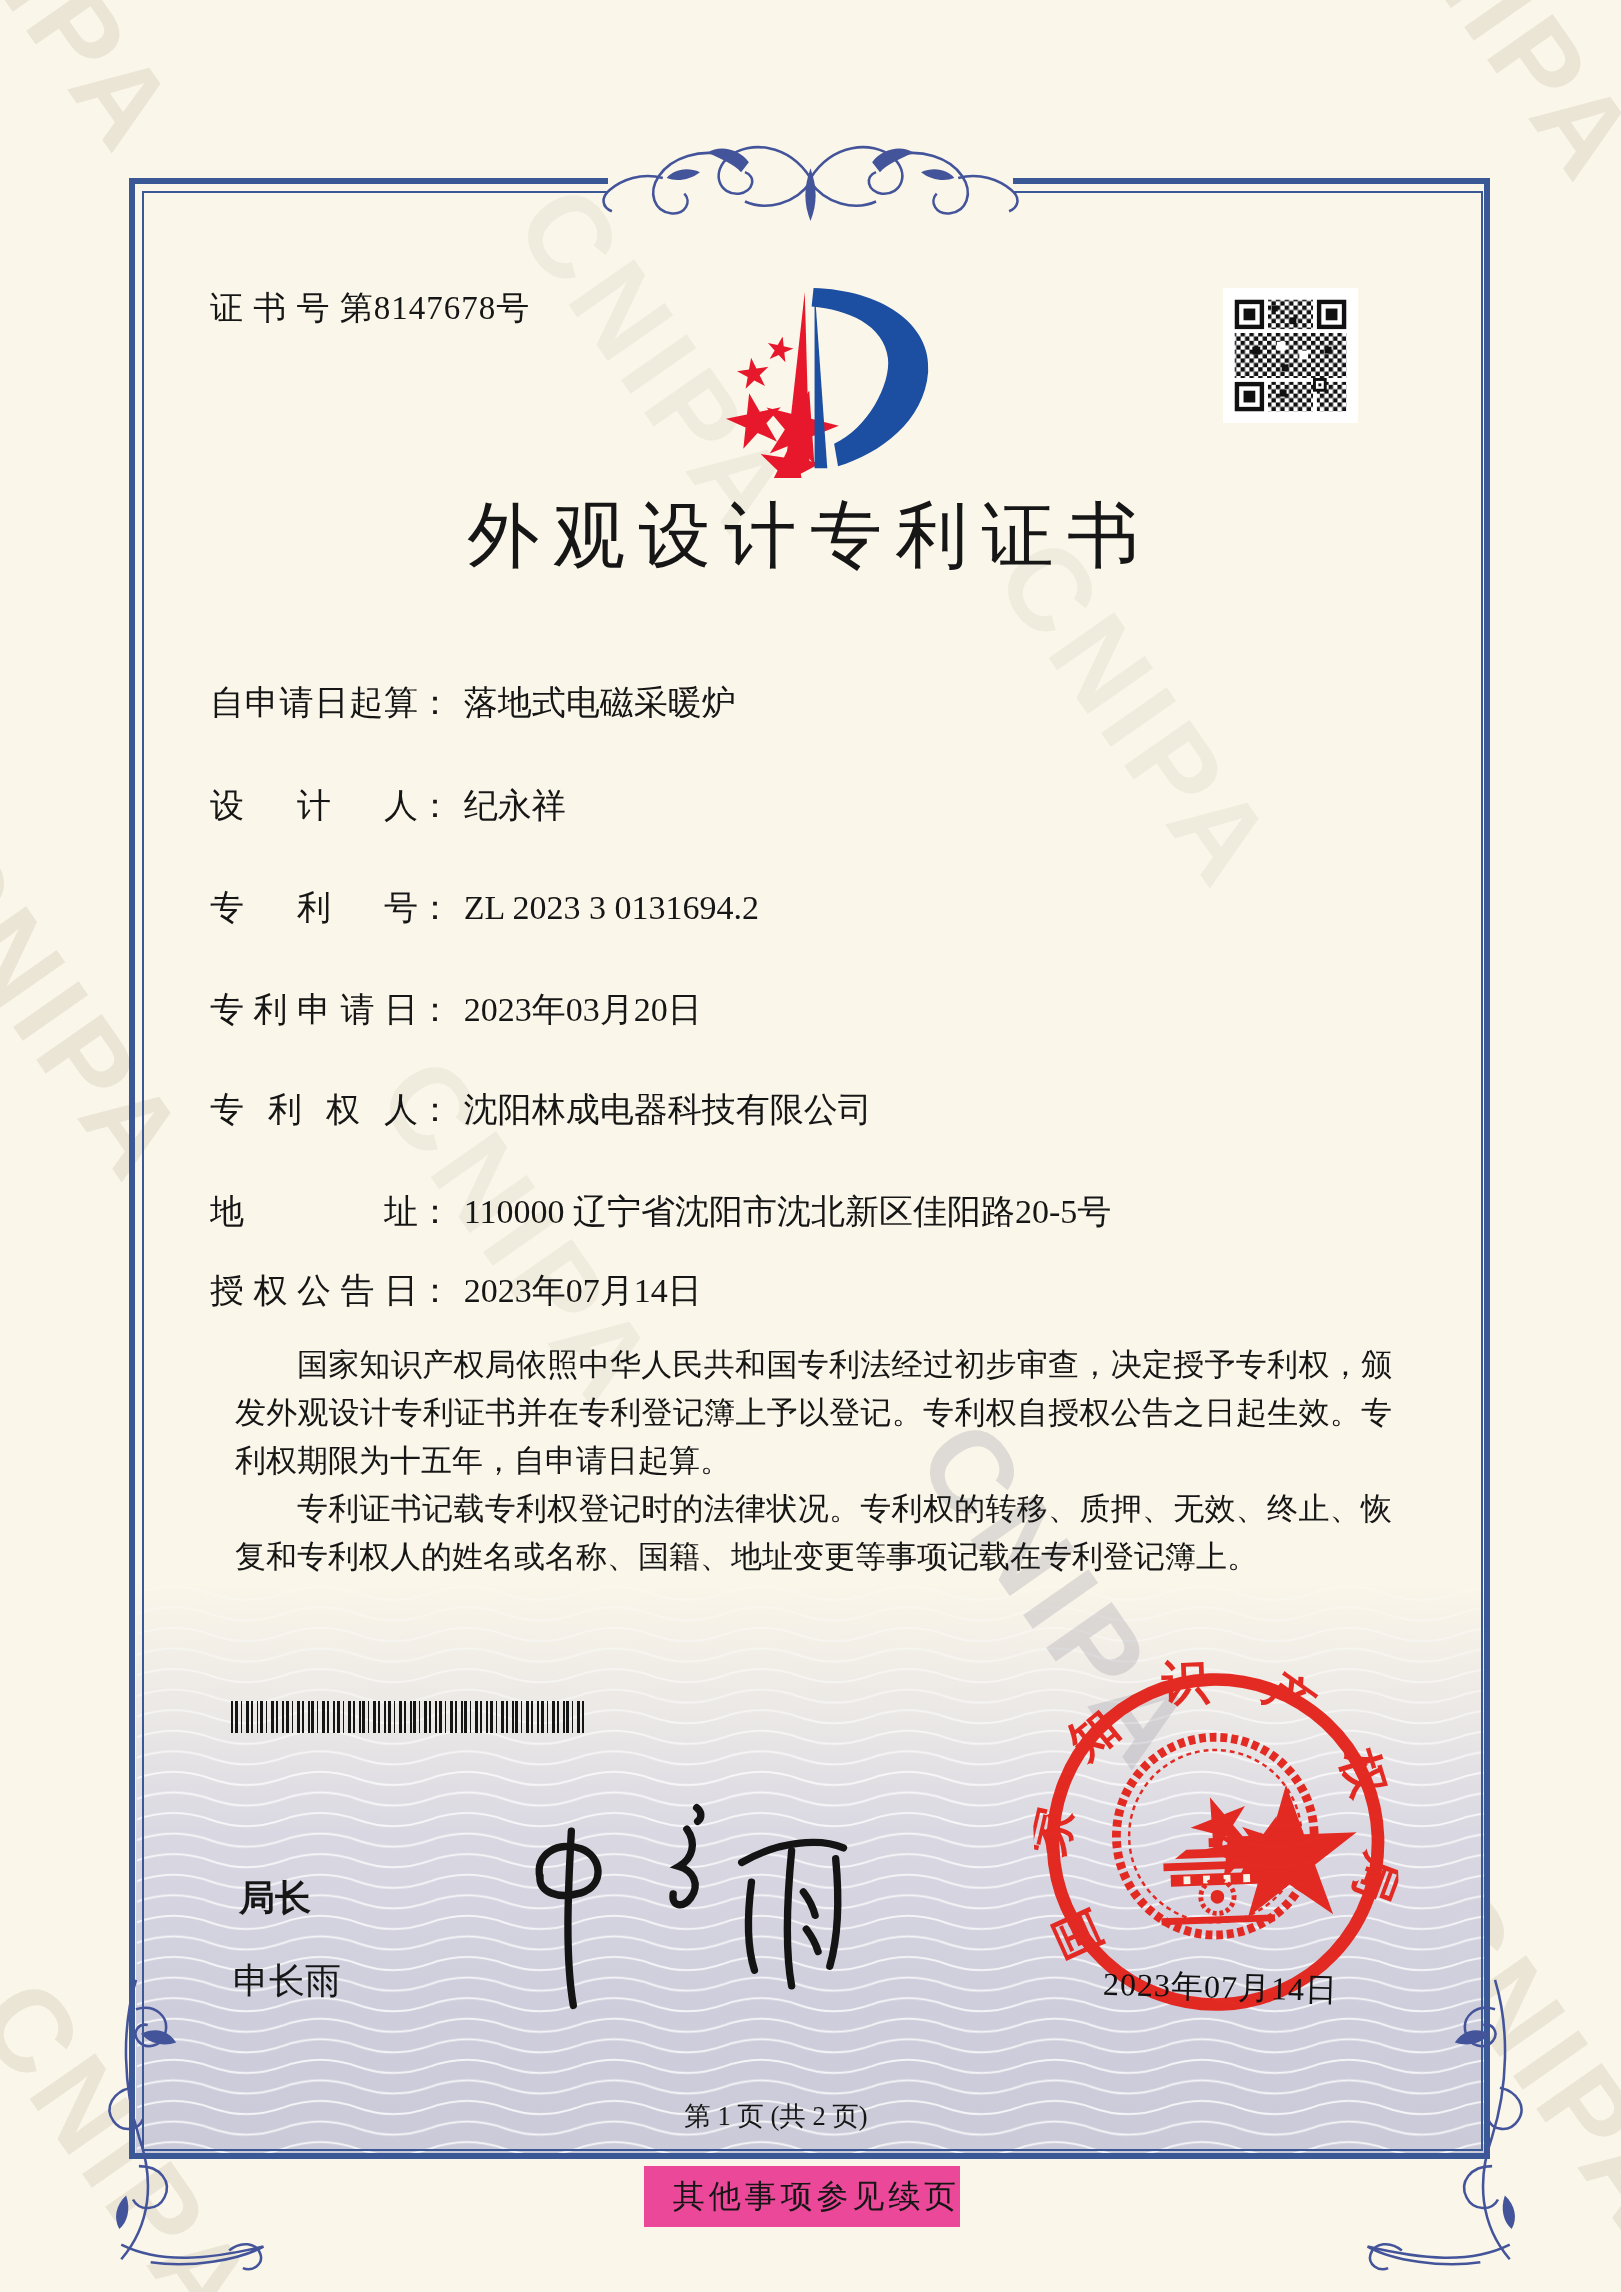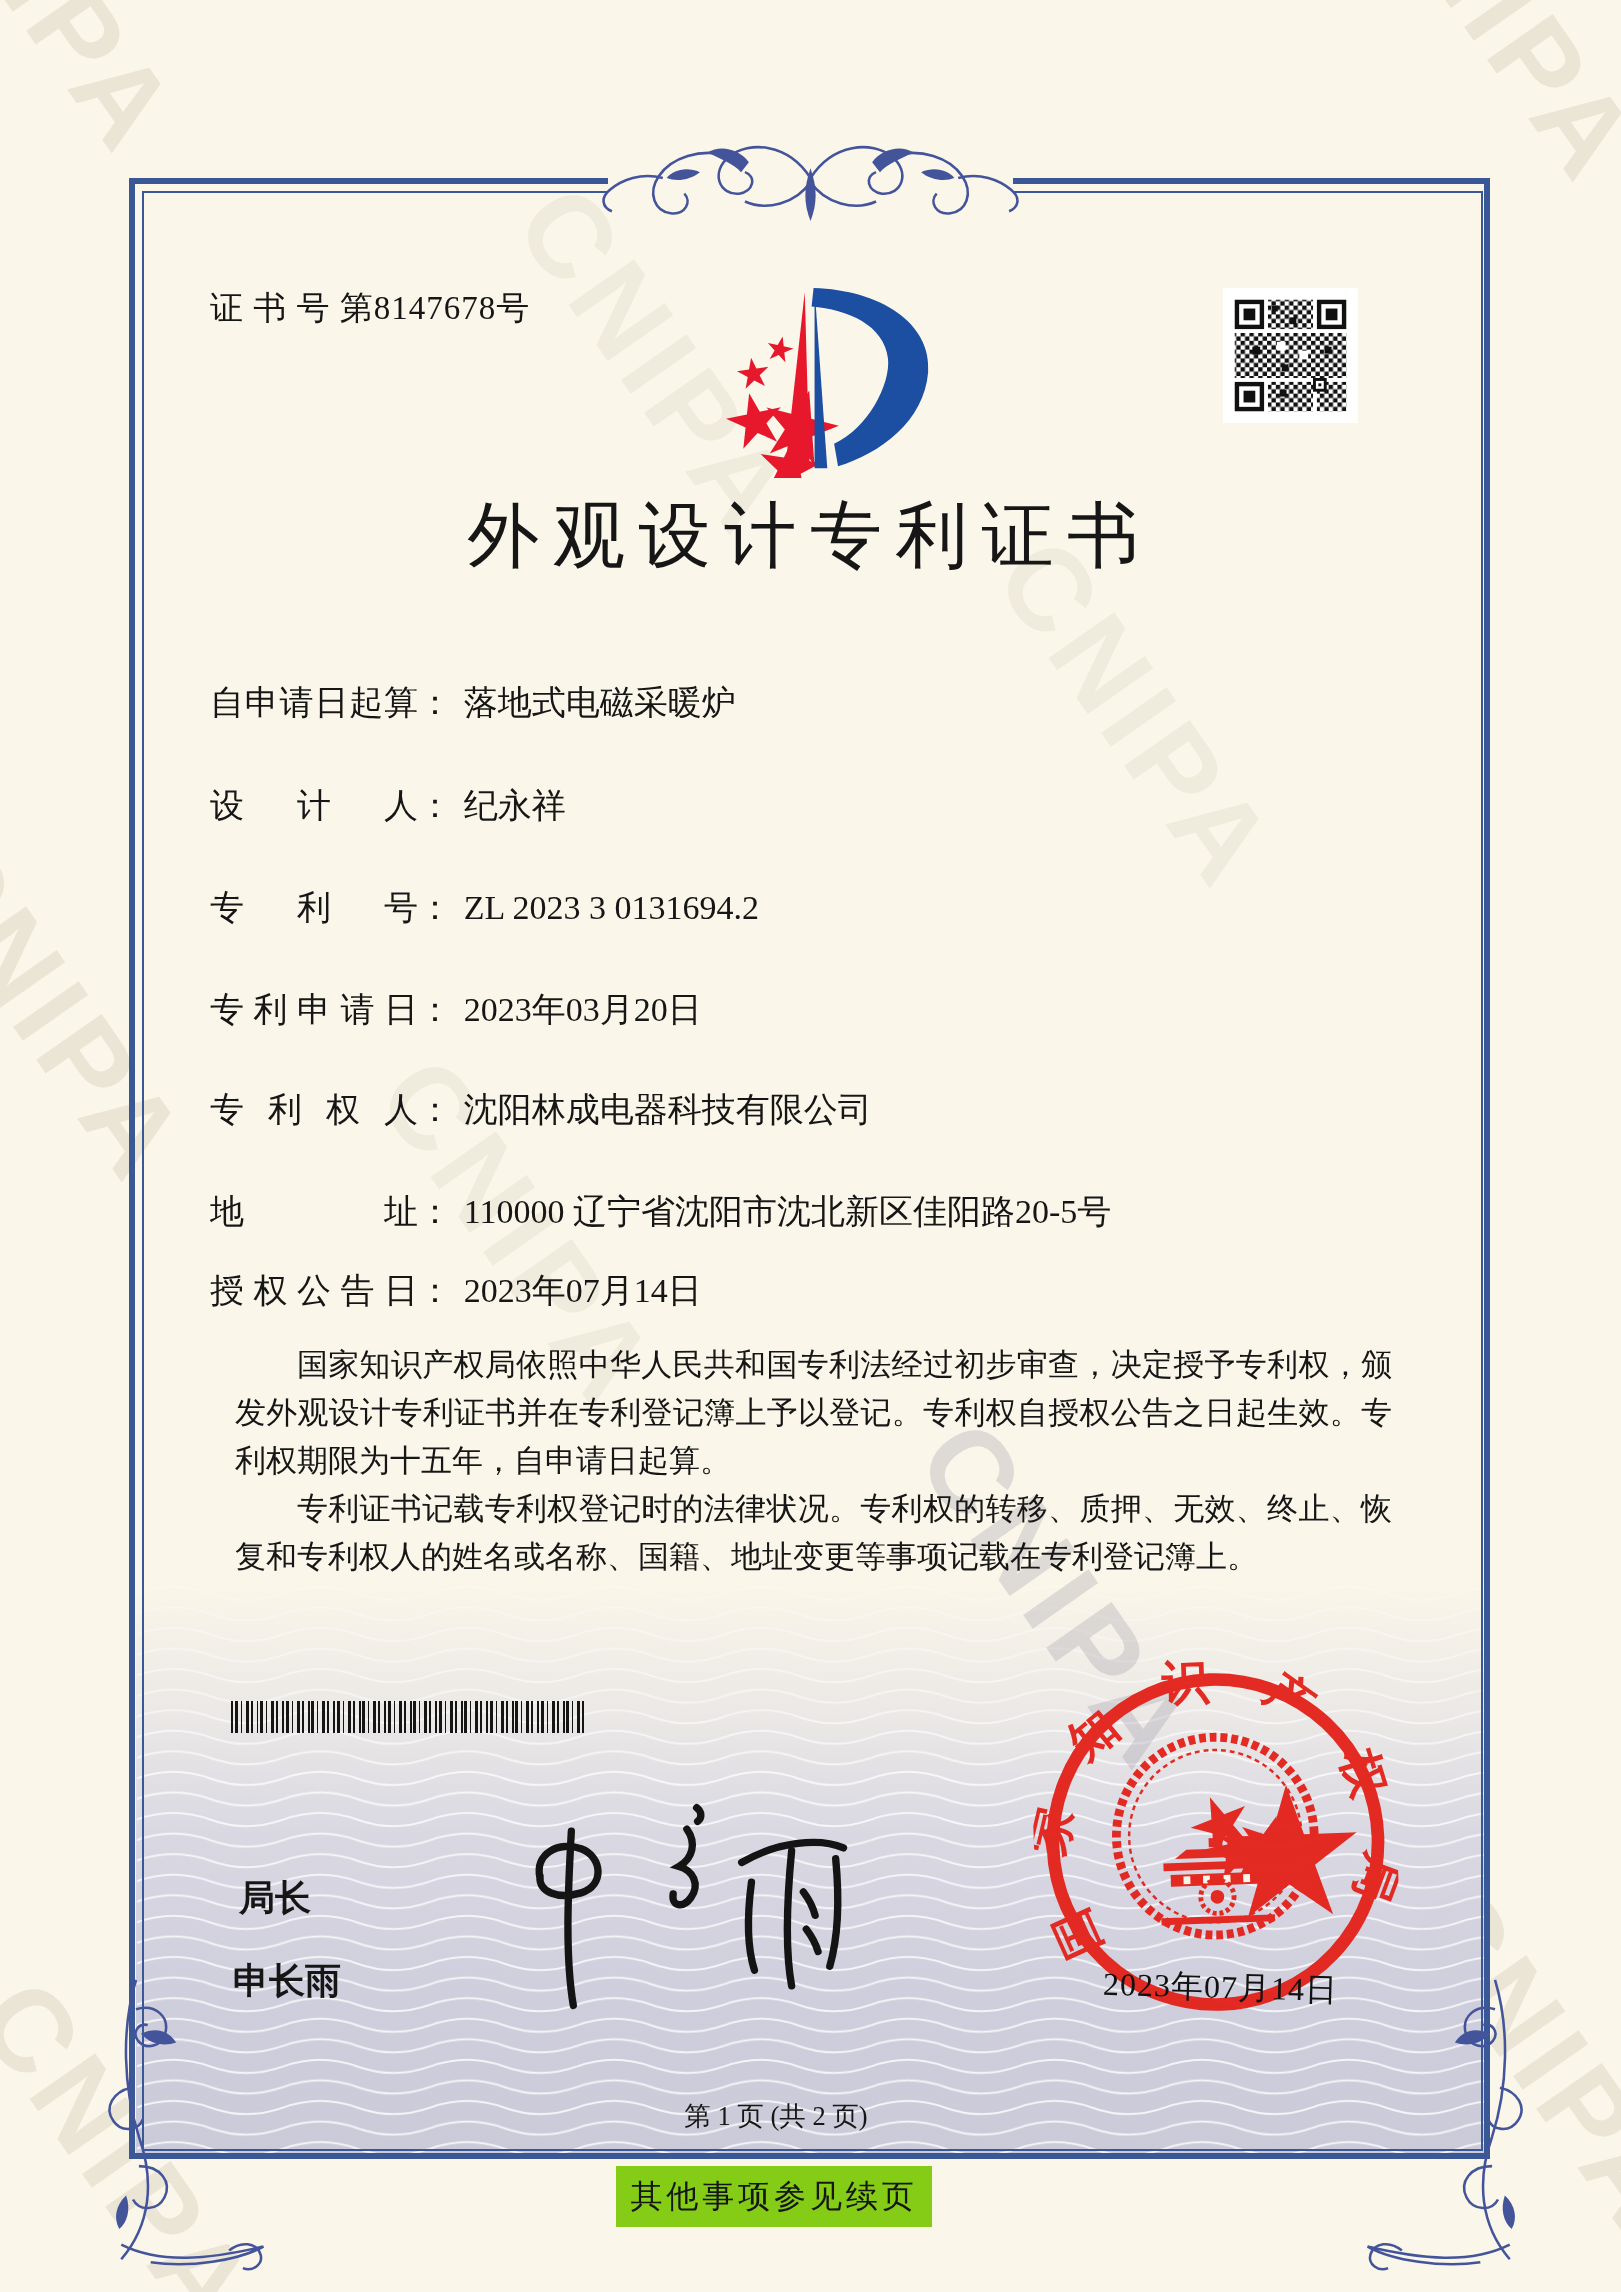--- a/index.html
+++ b/index.html
@@ -36,29 +36,29 @@
   .paras{left:235px;top:1341px;width:1157px;z-index:4;font-size:31px;line-height:48px;
          text-align:justify}
   .paras p{margin:0;text-indent:2em}
   
   .barcode{left:231px;top:1701px;width:357px;height:32px;z-index:4;
     background:repeating-linear-gradient(90deg,#151515 0 2px,transparent 2px 3.9px,#151515 3.9px 6.9px,
       transparent 6.9px 9.8px,#151515 9.8px 10.8px,transparent 10.8px 14.7px,#151515 14.7px 17.6px,
       transparent 17.6px 19.6px,#151515 19.6px 21.6px,transparent 21.6px 25.5px)}
   .signtitle{left:239px;top:1874px;font-family:"Liberation Sans",sans-serif;font-weight:bold;
              font-size:36px;z-index:4}
-  .signname{left:233px;top:1957px;font-family:"Liberation Sans",sans-serif;font-weight:bold;
+  .signname{left:233px;top:1957px;font-family:"Liberation Sans",sans-serif;font-weight:normal;
             font-size:36px;z-index:4}
   .sig{left:495px;top:1792px;z-index:4}
   .seal{left:1034px;top:1656px;z-index:5;opacity:.95;transform:rotate(-2deg)}
   .sealdate{left:1103px;top:1966px;width:245px;font-size:32px;letter-spacing:1px;z-index:6;
             transform:rotate(1.5deg);color:#111}
   .pagefoot{left:482px;top:2098px;width:588px;text-align:center;font-size:26.5px;z-index:4}
-  .note{left:616px;top:2166px;width:316px;height:61px;background:#84cc16;z-index:4;
-        text-align:center;font-size:32px;line-height:61px;letter-spacing:3.9px}
+  .note{left:644px;top:2166px;width:316px;height:61px;background:#ec4899;z-index:4;
+        text-align:right;font-size:32px;line-height:61px;letter-spacing:3.9px}
   .logo{left:699px;top:282px;z-index:4}
   .qr{left:1223px;top:288px;z-index:4}
   .topflourish{left:578px;top:133px;z-index:3}
   .cornL{left:82px;top:1970px;z-index:3}
   .cornR{left:1343px;top:1970px;z-index:3;transform:scaleX(-1)}
 </style>
 </head>
 <body>
 
 <div class="wm" style="left:-157px;top:-88px">CNIPA</div>

